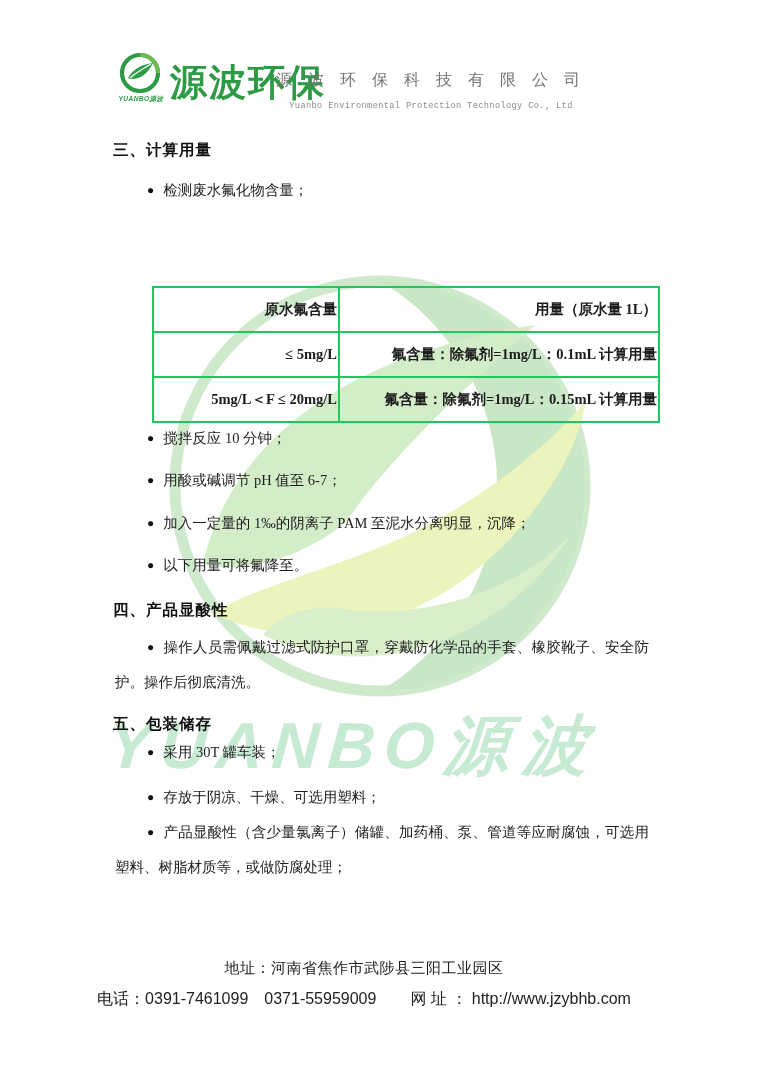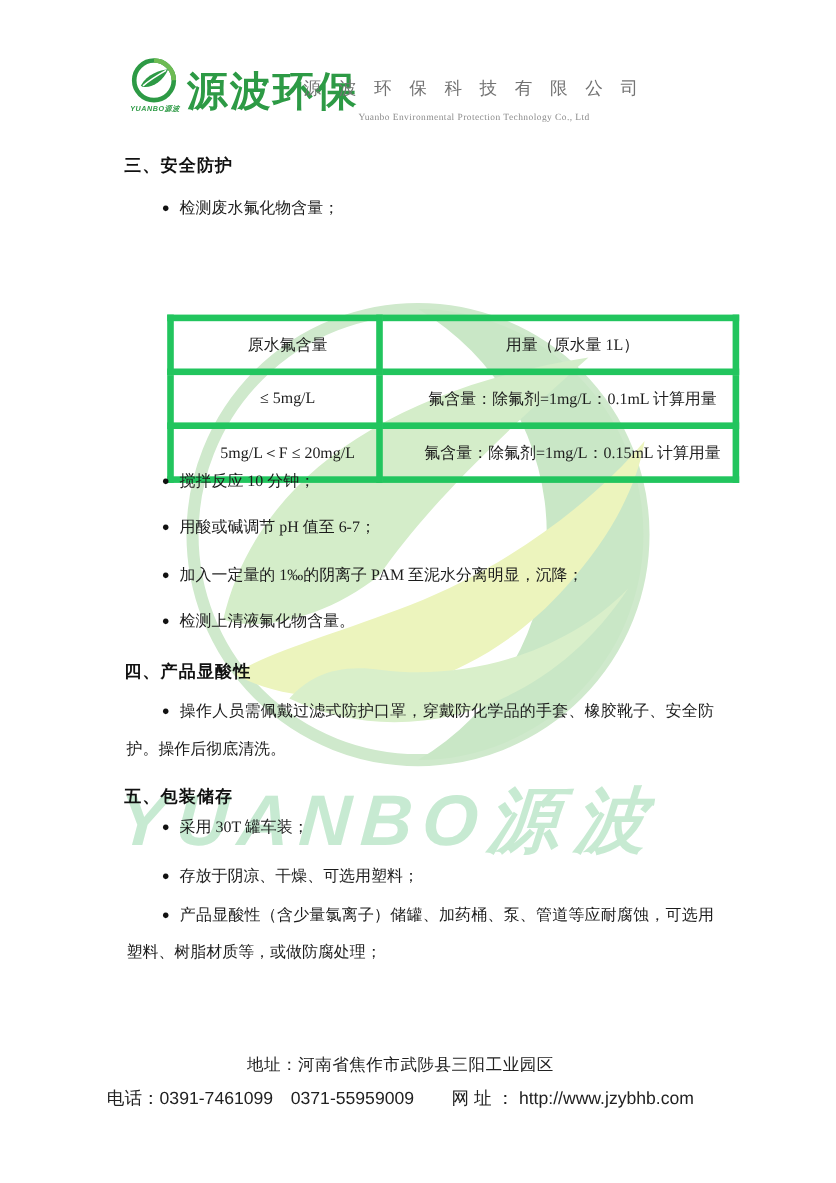--- a/index.html
+++ b/index.html
@@ -37,21 +37,21 @@
     font-size:37px;font-weight:800;color:#2d9a45;letter-spacing:2px;white-space:nowrap;
   }
   .company{position:absolute;right:108px;top:50px;text-align:center;}
   .company-cn{
     font-size:16px;color:#737373;letter-spacing:6px;white-space:nowrap;
     font-family:"Liberation Serif",serif;
     margin-top:20px;
   }
   .company-en{
     margin-top:10px;
-    font-family:Liberation Serif, serif;
+    font-family:Liberation Mono, monospace;
     font-size:8.6px;color:#8a8a8a;letter-spacing:.4px;white-space:nowrap;
   }
   
   .content{position:absolute;left:0;top:0;width:760px;height:1075px;z-index:1;}
   .sec-title{
     position:absolute;left:113px;
     font-family:"Liberation Sans","DejaVu Sans",sans-serif;
     font-size:15.5px;font-weight:700;color:#111;letter-spacing:1px;white-space:nowrap;
   }
   .li{
@@ -66,22 +66,22 @@
     font-size:14.5px;line-height:33.5px;
     text-align:justify;text-indent:32px;color:#1c1c1c;
   }
   
   .dose-table{
     position:absolute;left:152px;top:286px;
     border-collapse:collapse;table-layout:fixed;
     font-size:14.5px;color:#1c1c1c;
   }
   .dose-table td,.dose-table th{
-    border:6px solid #22c55e;height:41px;
-    font-weight:normal;text-align:center;vertical-align:middle;
+    border:2px solid #22c55e;height:41px;
+    font-weight:bold;text-align:right;vertical-align:middle;
     background:transparent;
   }
   .dose-table .c1{width:159px;padding-left:24px;}
   .dose-table .c2{width:289px;padding-left:28px;}
   
   .footer-line{
     position:absolute;left:0;width:728px;text-align:center;
     font-family:"Liberation Sans","DejaVu Sans",sans-serif;color:#212121;
     white-space:nowrap;
   }
@@ -115,21 +115,21 @@
     <div class="logo-tagline">YUANBO源波</div>
     <div class="brand">源波环保</div>
     <div class="company">
       <div class="company-cn">源 波 环 保 科 技 有 限 公 司</div>
       <div class="company-en">Yuanbo Environmental Protection Technology Co., Ltd</div>
     </div>
   </div>
 
   <div class="content">
 
-    <div class="sec-title" style="top:140px">三、安全防护</div>
+    <div class="sec-title" style="top:140px">三、计算用量</div>
 
     <div class="li" style="top:181px"><span class="b">●</span><span>检测废水氟化物含量；</span></div>
 
     <table class="dose-table">
       <tbody>
           <tr>
         <th class="c1">原水氟含量</th>
         <th class="c2">用量（原水量 1L）</th>
       </tr>
       <tr>
@@ -139,21 +139,21 @@
       <tr>
         <td class="c1">5mg/L＜F ≤ 20mg/L</td>
         <td class="c2">氟含量：除氟剂=1mg/L：0.15mL 计算用量</td>
       </tr>
     </tbody>
       </table>
 
     <div class="li" style="top:429px"><span class="b">●</span><span>搅拌反应 10 分钟；</span></div>
     <div class="li" style="top:471px"><span class="b">●</span><span>用酸或碱调节 pH 值至 6-7；</span></div>
     <div class="li" style="top:514px"><span class="b">●</span><span>加入一定量的 1‰的阴离子 PAM 至泥水分离明显，沉降；</span></div>
-    <div class="li" style="top:556px"><span class="b">●</span><span>检测上清液氟化物含量。</span></div>
+    <div class="li" style="top:556px"><span class="b">●</span><span>以下用量可将氟降至。</span></div>
 
     <div class="sec-title" style="top:600px">四、产品显酸性</div>
 
     <div class="para" style="top:631px"><span class="b">●</span><span>操作人员需佩戴过滤式防护口罩，穿戴防化学品的手套、橡胶靴子、安全防护。操作后彻底清洗。</span></div>
 
     <div class="sec-title" style="top:714px">五、包装储存</div>
 
     <div class="li" style="top:743px"><span class="b">●</span><span>采用 30T 罐车装；</span></div>
     <div class="li" style="top:788px"><span class="b">●</span><span>存放于阴凉、干燥、可选用塑料；</span></div>
 

